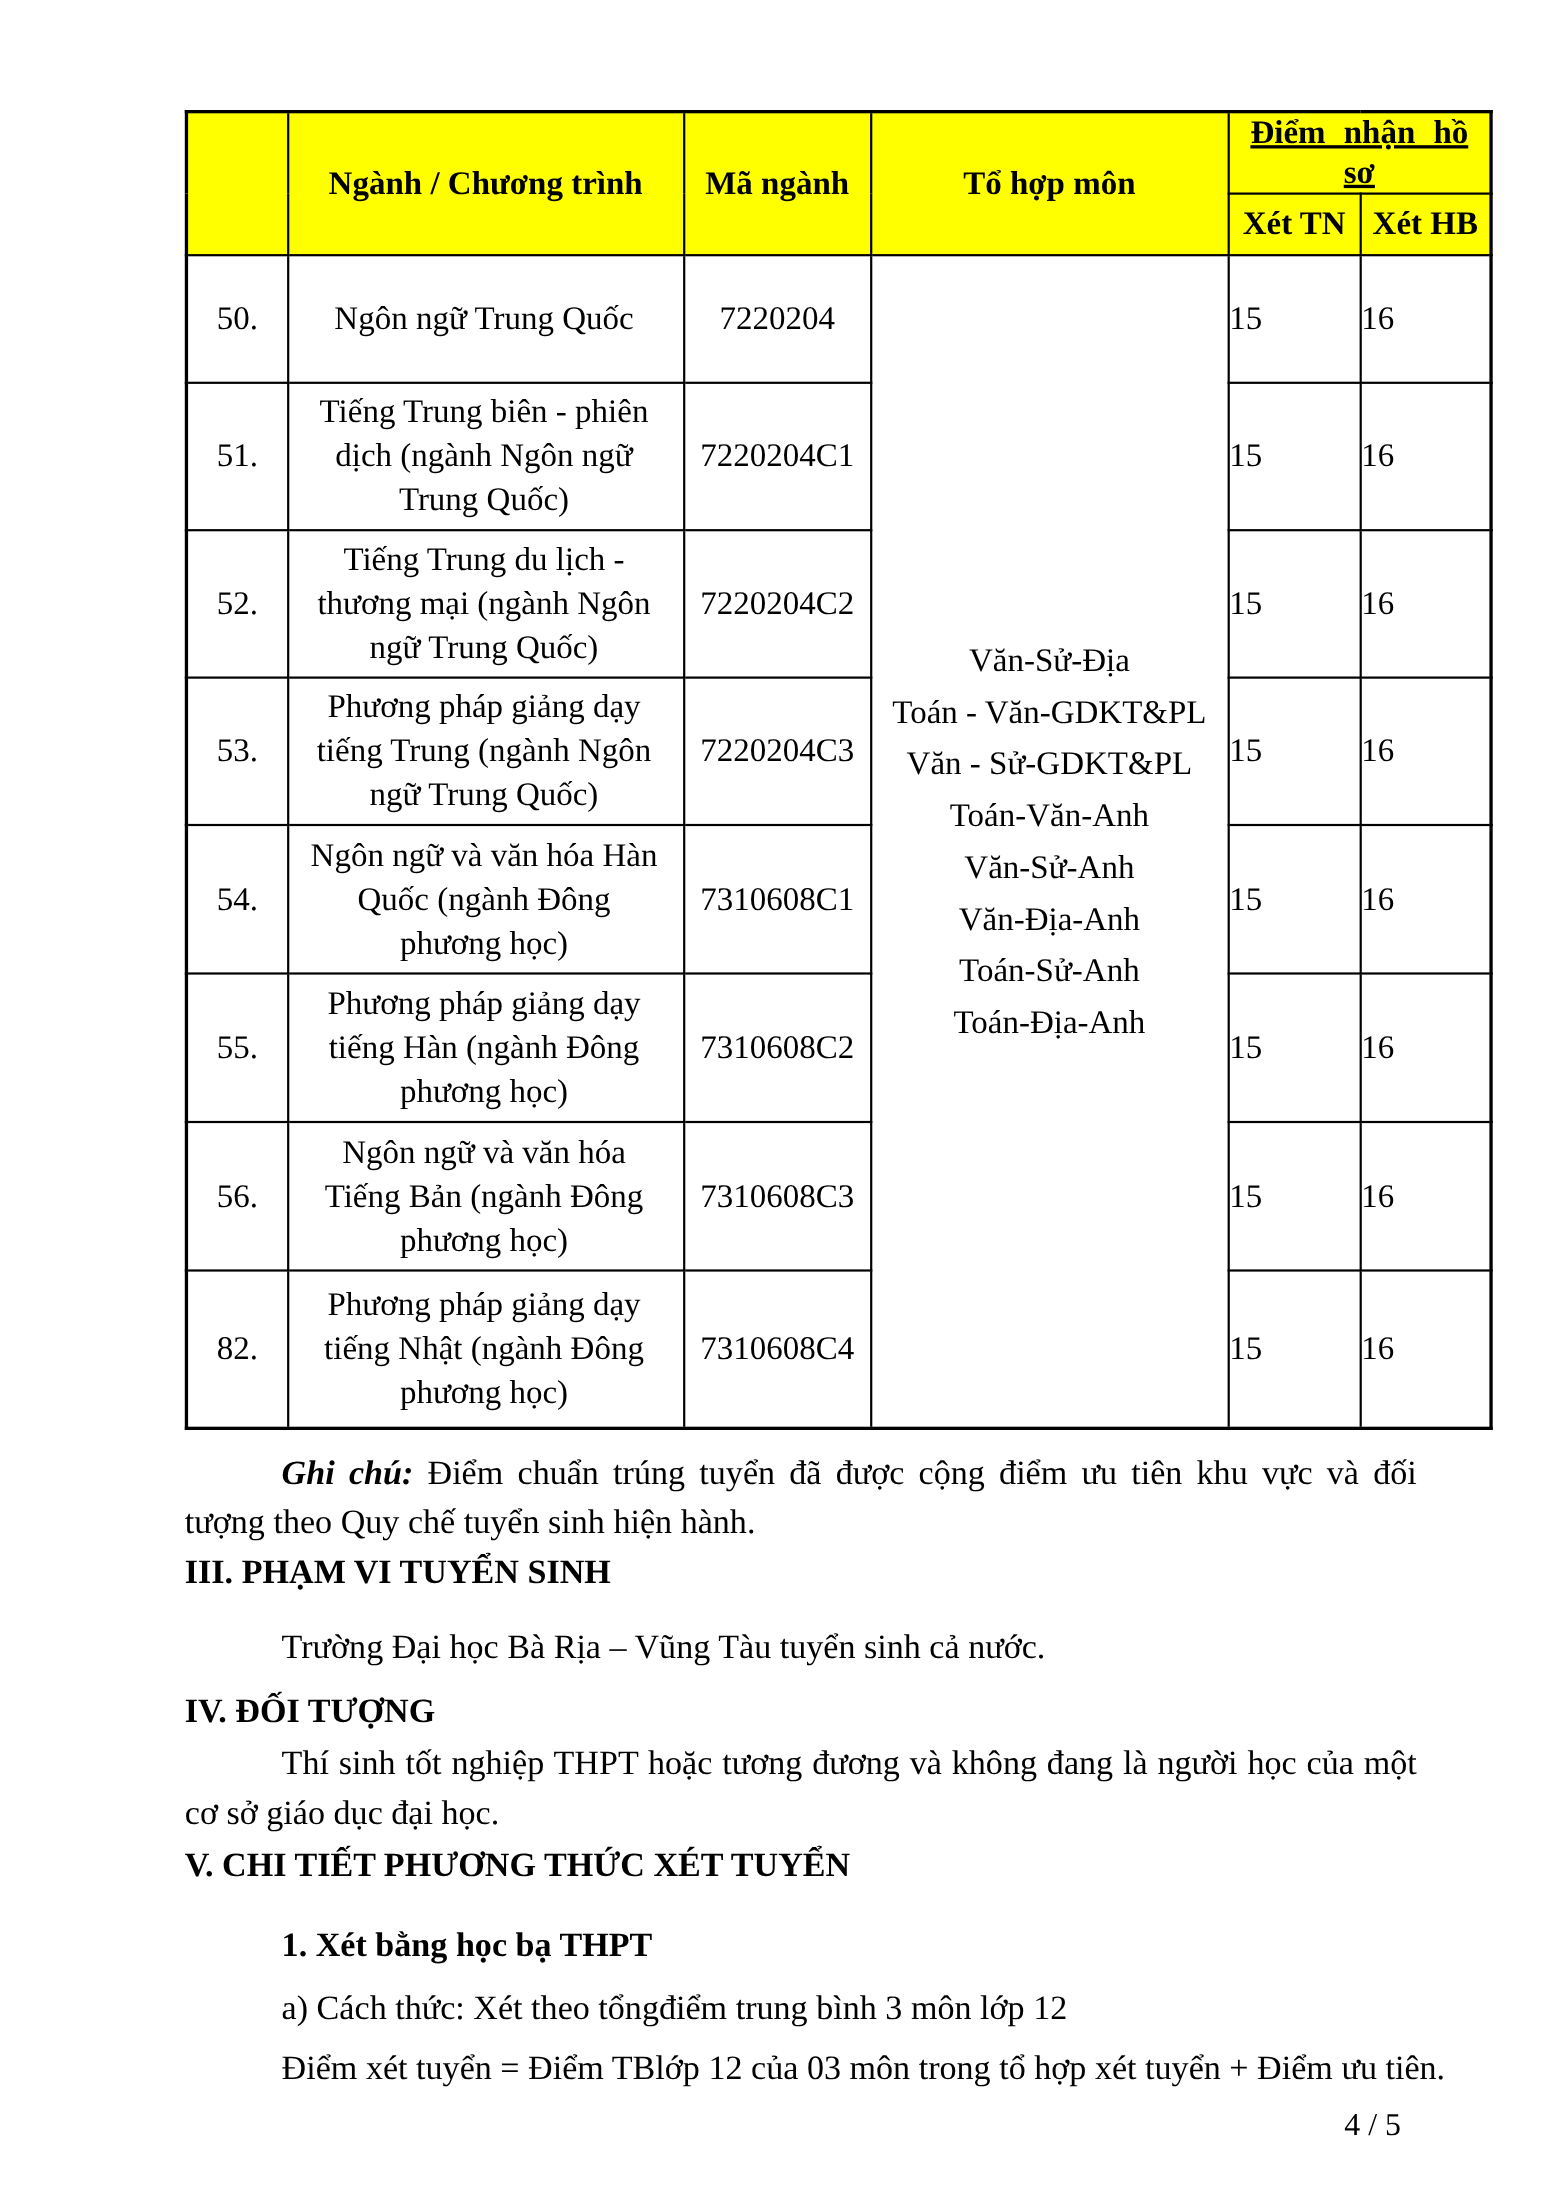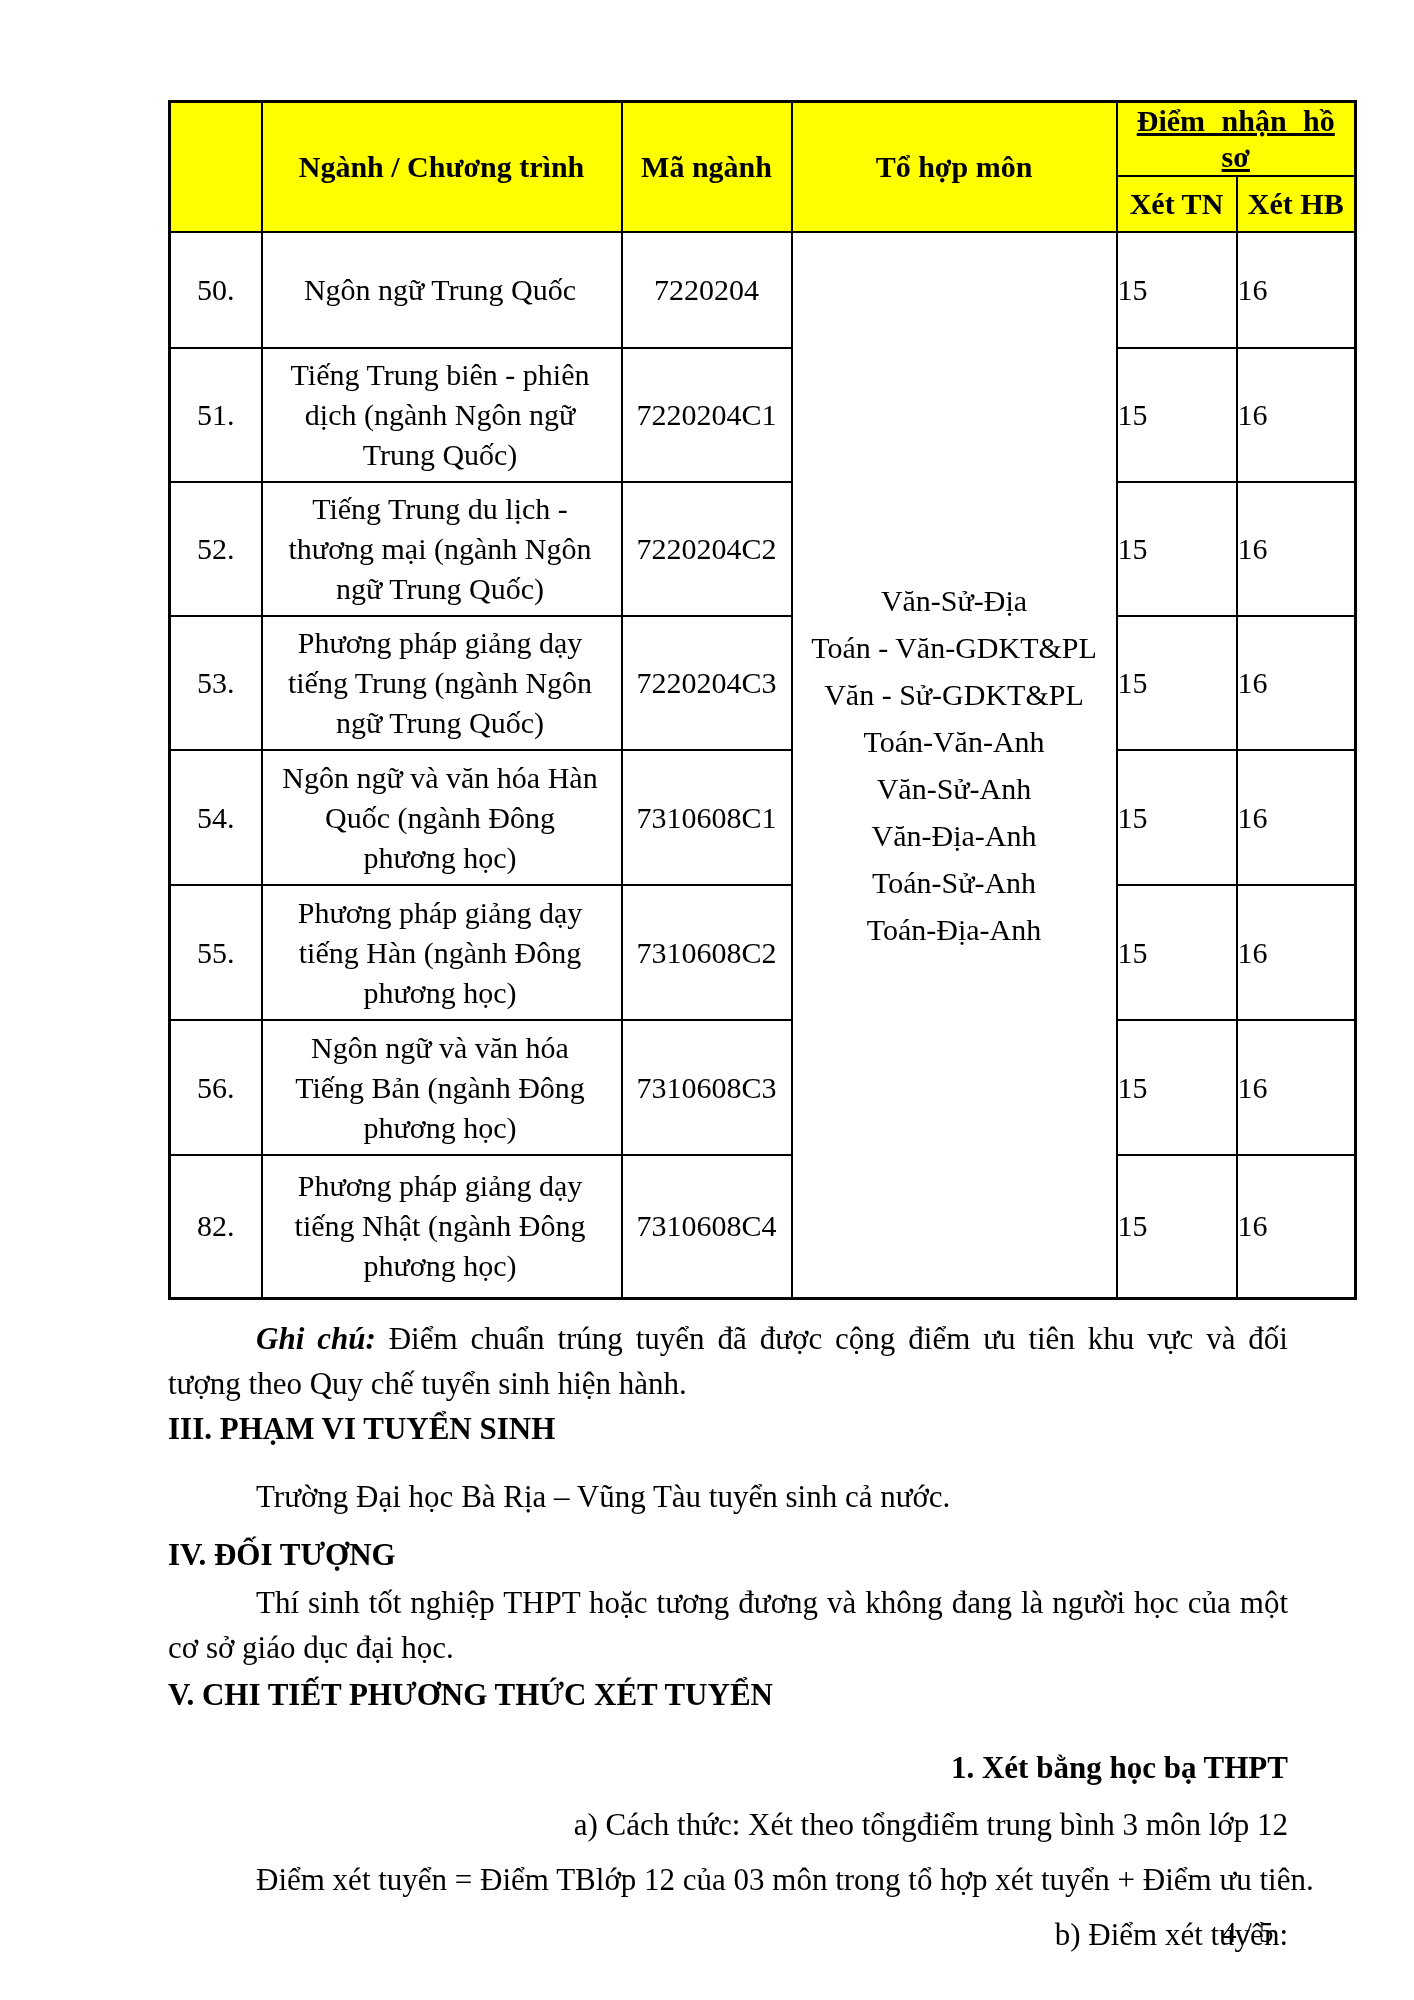--- a/index.html
+++ b/index.html
@@ -71,21 +71,21 @@
     width: 1120px;
     font-size: 31px;
     line-height: 45px;
   }
   .para {
     text-indent: 88px;
     text-align: justify;
   }
   .heading { font-weight: bold; }
   .bold-it { font-weight: bold; font-style: italic; }
-  .oneline { white-space: nowrap; text-align: right; }
+  .oneline { white-space: nowrap; text-align: left; }
   .bold { font-weight: bold; }
 
   .mt-ghichu  { margin-top: 16px; }
   .mt-h3      { margin-top: 0px; }
   .mt-truong  { margin-top: 23px; }
   .mt-h4      { margin-top: 13px; }
   .mt-thisinh { margin-top: 3px; }
   .mt-h5      { margin-top: 2px; }
   .mt-sub1    { margin-top: 28px; }
   .mt-a       { margin-top: 12px; }
@@ -205,18 +205,17 @@
       <p class="heading mt-h3">III. PHẠM VI TUYỂN SINH</p>
       <p class="para mt-truong">Trường Đại học Bà Rịa – Vũng Tàu tuyển sinh cả nước.</p>
 
       <p class="heading mt-h4">IV. ĐỐI TƯỢNG</p>
       <p class="para mt-thisinh">Thí sinh tốt nghiệp THPT hoặc tương đương và không đang là người học của một cơ sở giáo dục đại học.</p>
 
       <p class="heading mt-h5">V. CHI TIẾT PHƯƠNG THỨC XÉT TUYỂN</p>
       <p class="para bold oneline mt-sub1">1. Xét bằng học bạ THPT</p>
       <p class="para oneline mt-a">a) Cách thức: Xét theo tổngđiểm trung bình 3 môn lớp 12</p>
       <p class="para oneline mt-form">Điểm xét tuyển = Điểm TBlớp 12 của 03 môn trong tổ hợp xét tuyển + Điểm ưu tiên.</p>
-      <p class="para oneline mt-b">b) Điểm xét tuyển:</p>
     </div>
   </div>
 
   <div class="page-number">4 / 5</div>
 </div>
 
 </body></html>

